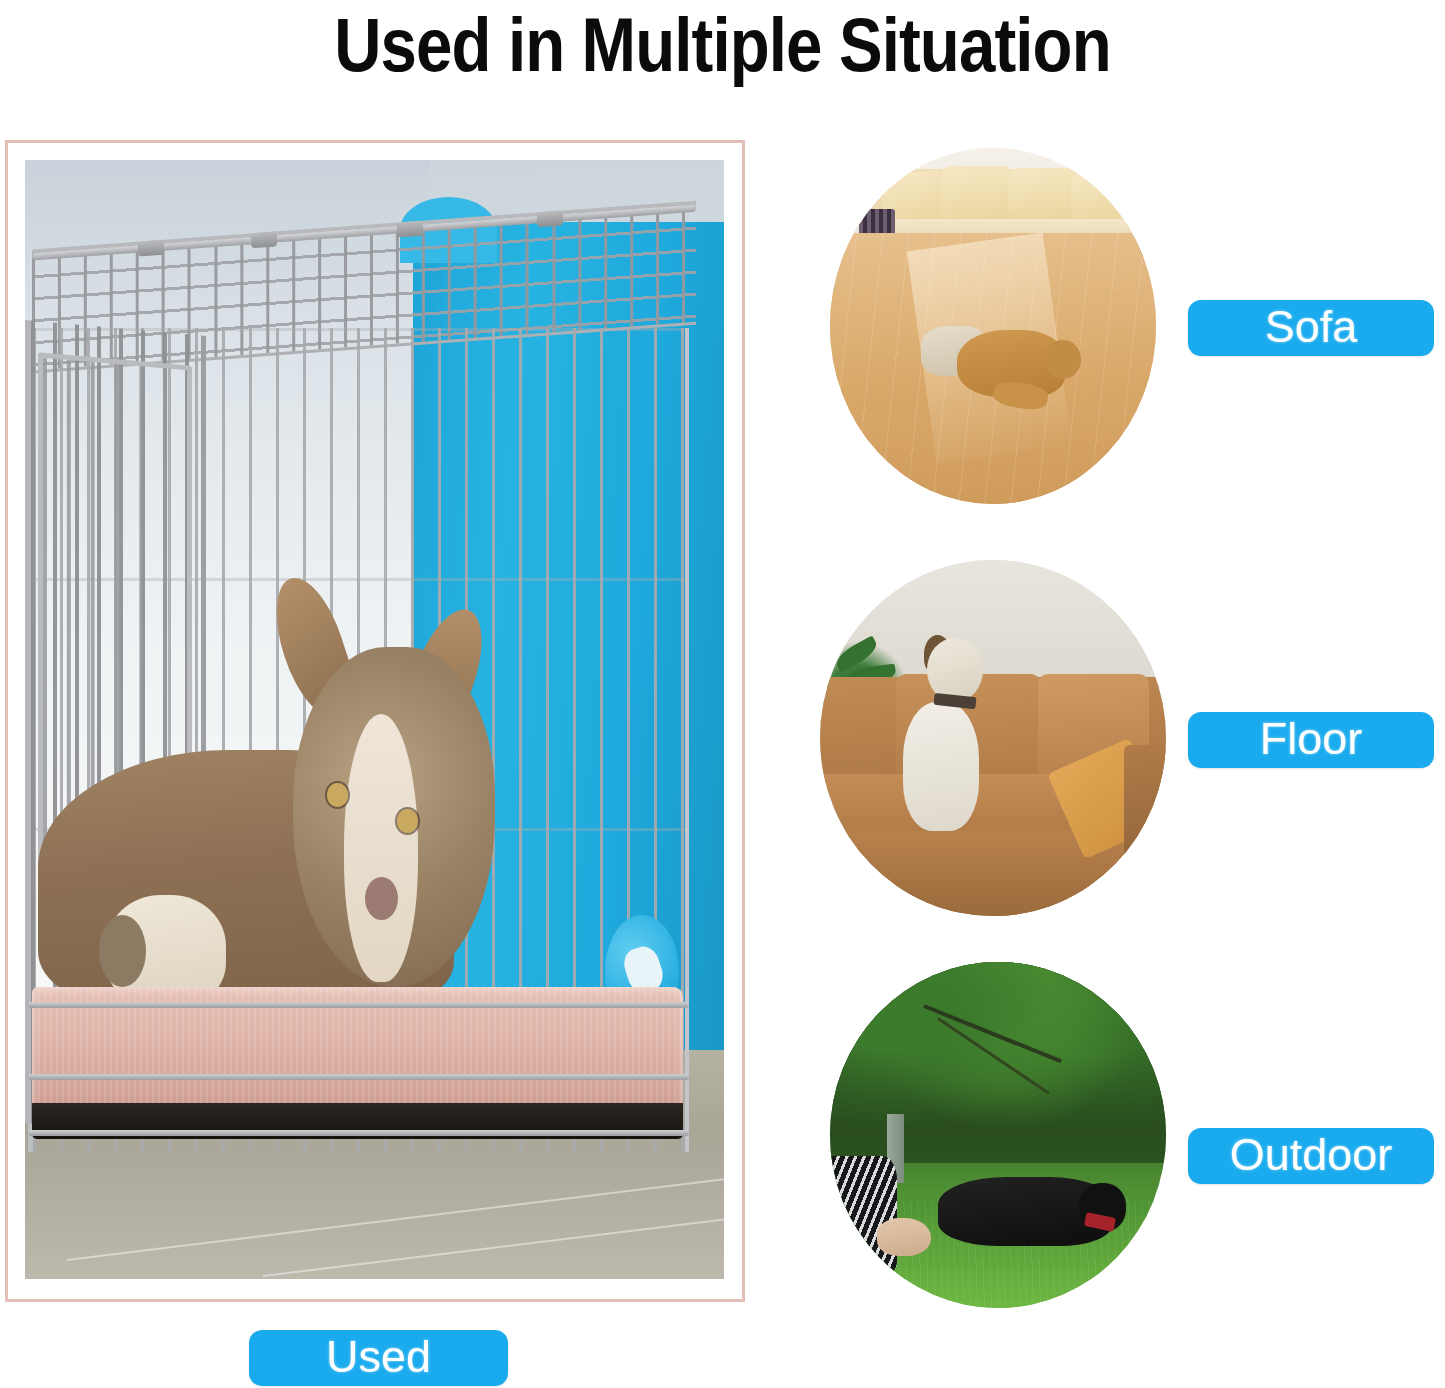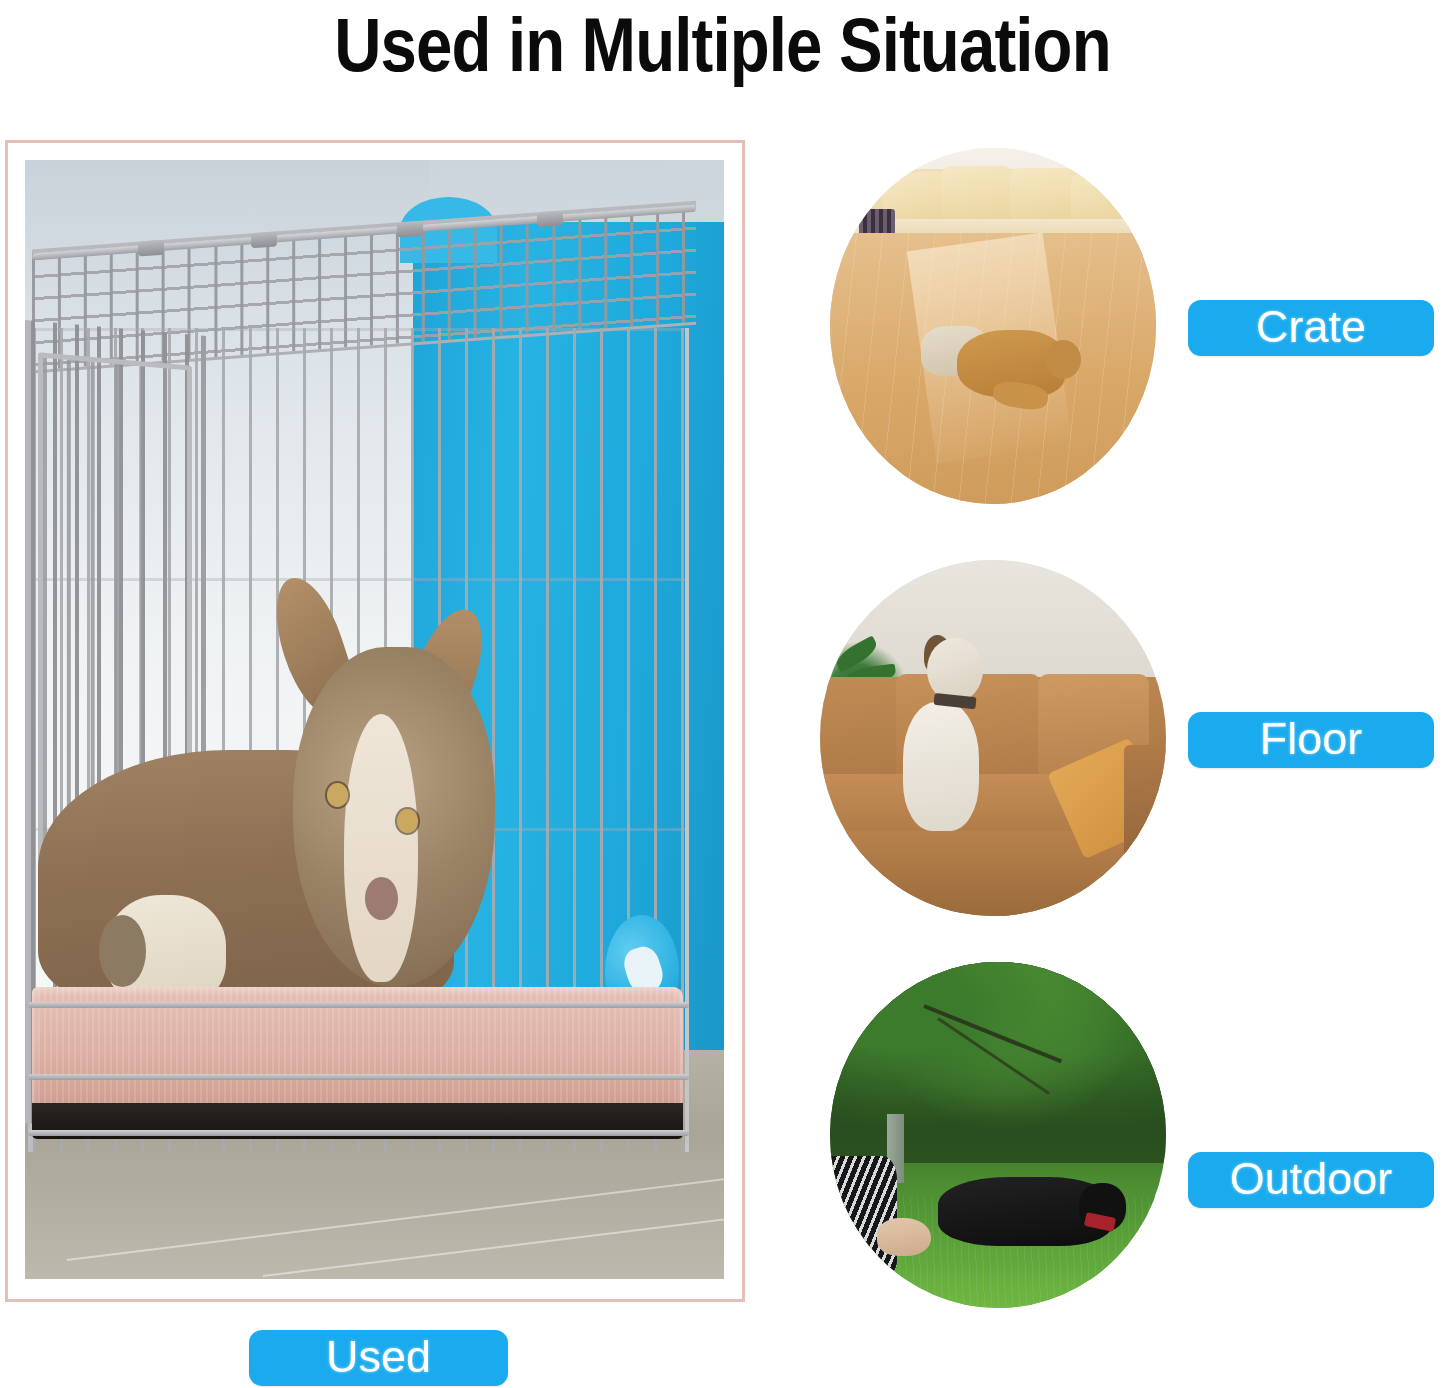--- a/index.html
+++ b/index.html
@@ -234,21 +234,21 @@
     font-family:"Liberation Sans", sans-serif;
     font-size:45px;
     line-height:54px;
     text-align:center;
     white-space:nowrap;
     box-shadow:0 1px 2px rgba(0,0,0,.10);
     text-shadow:0 0 3px rgba(255,255,255,.55);
   }
   .badge-floor   { left:1188px; top:300px;  width:246px; height:56px; }
   .badge-sofa    { left:1188px; top:712px;  width:246px; height:56px; }
-  .badge-outdoor { left:1188px; top:1152px; width:246px; height:56px; }
+  .badge-outdoor { left:1188px; top:1128px; width:246px; height:56px; }
   .badge-crate   { left:249px;  top:1330px; width:259px; height:56px; }
 
   
   .circle{
     position:absolute;
     border-radius:50%;
     overflow:hidden;
   }
   .c-floor  { left:830px; top:148px;  width:326px; height:356px; }
   .c-sofa   { left:820px; top:560px;  width:346px; height:356px; }
@@ -415,21 +415,21 @@
     <div class="f-legs"></div>
     <div class="f-bin"></div>
     <div class="f-wood"></div>
     <div class="f-light"></div>
     <div class="f-towel"></div>
     <div class="f-dog"></div>
     <div class="f-dog-h"></div>
     <div class="f-dog-l"></div>
   </div>
 </div>
-<div class="badge badge-floor">Crate</div>
+<div class="badge badge-floor">Sofa</div>
 
 <div class="circle c-sofa">
   <div class="sc-sofa">
     <div class="s-wall"></div>
     <div class="s-plant"></div>
     <div class="s-leaf s-l1"></div>
     <div class="s-leaf s-l2"></div>
     <div class="s-leaf s-l3"></div>
     <div class="s-back"></div>
     <div class="s-bk2"></div>

